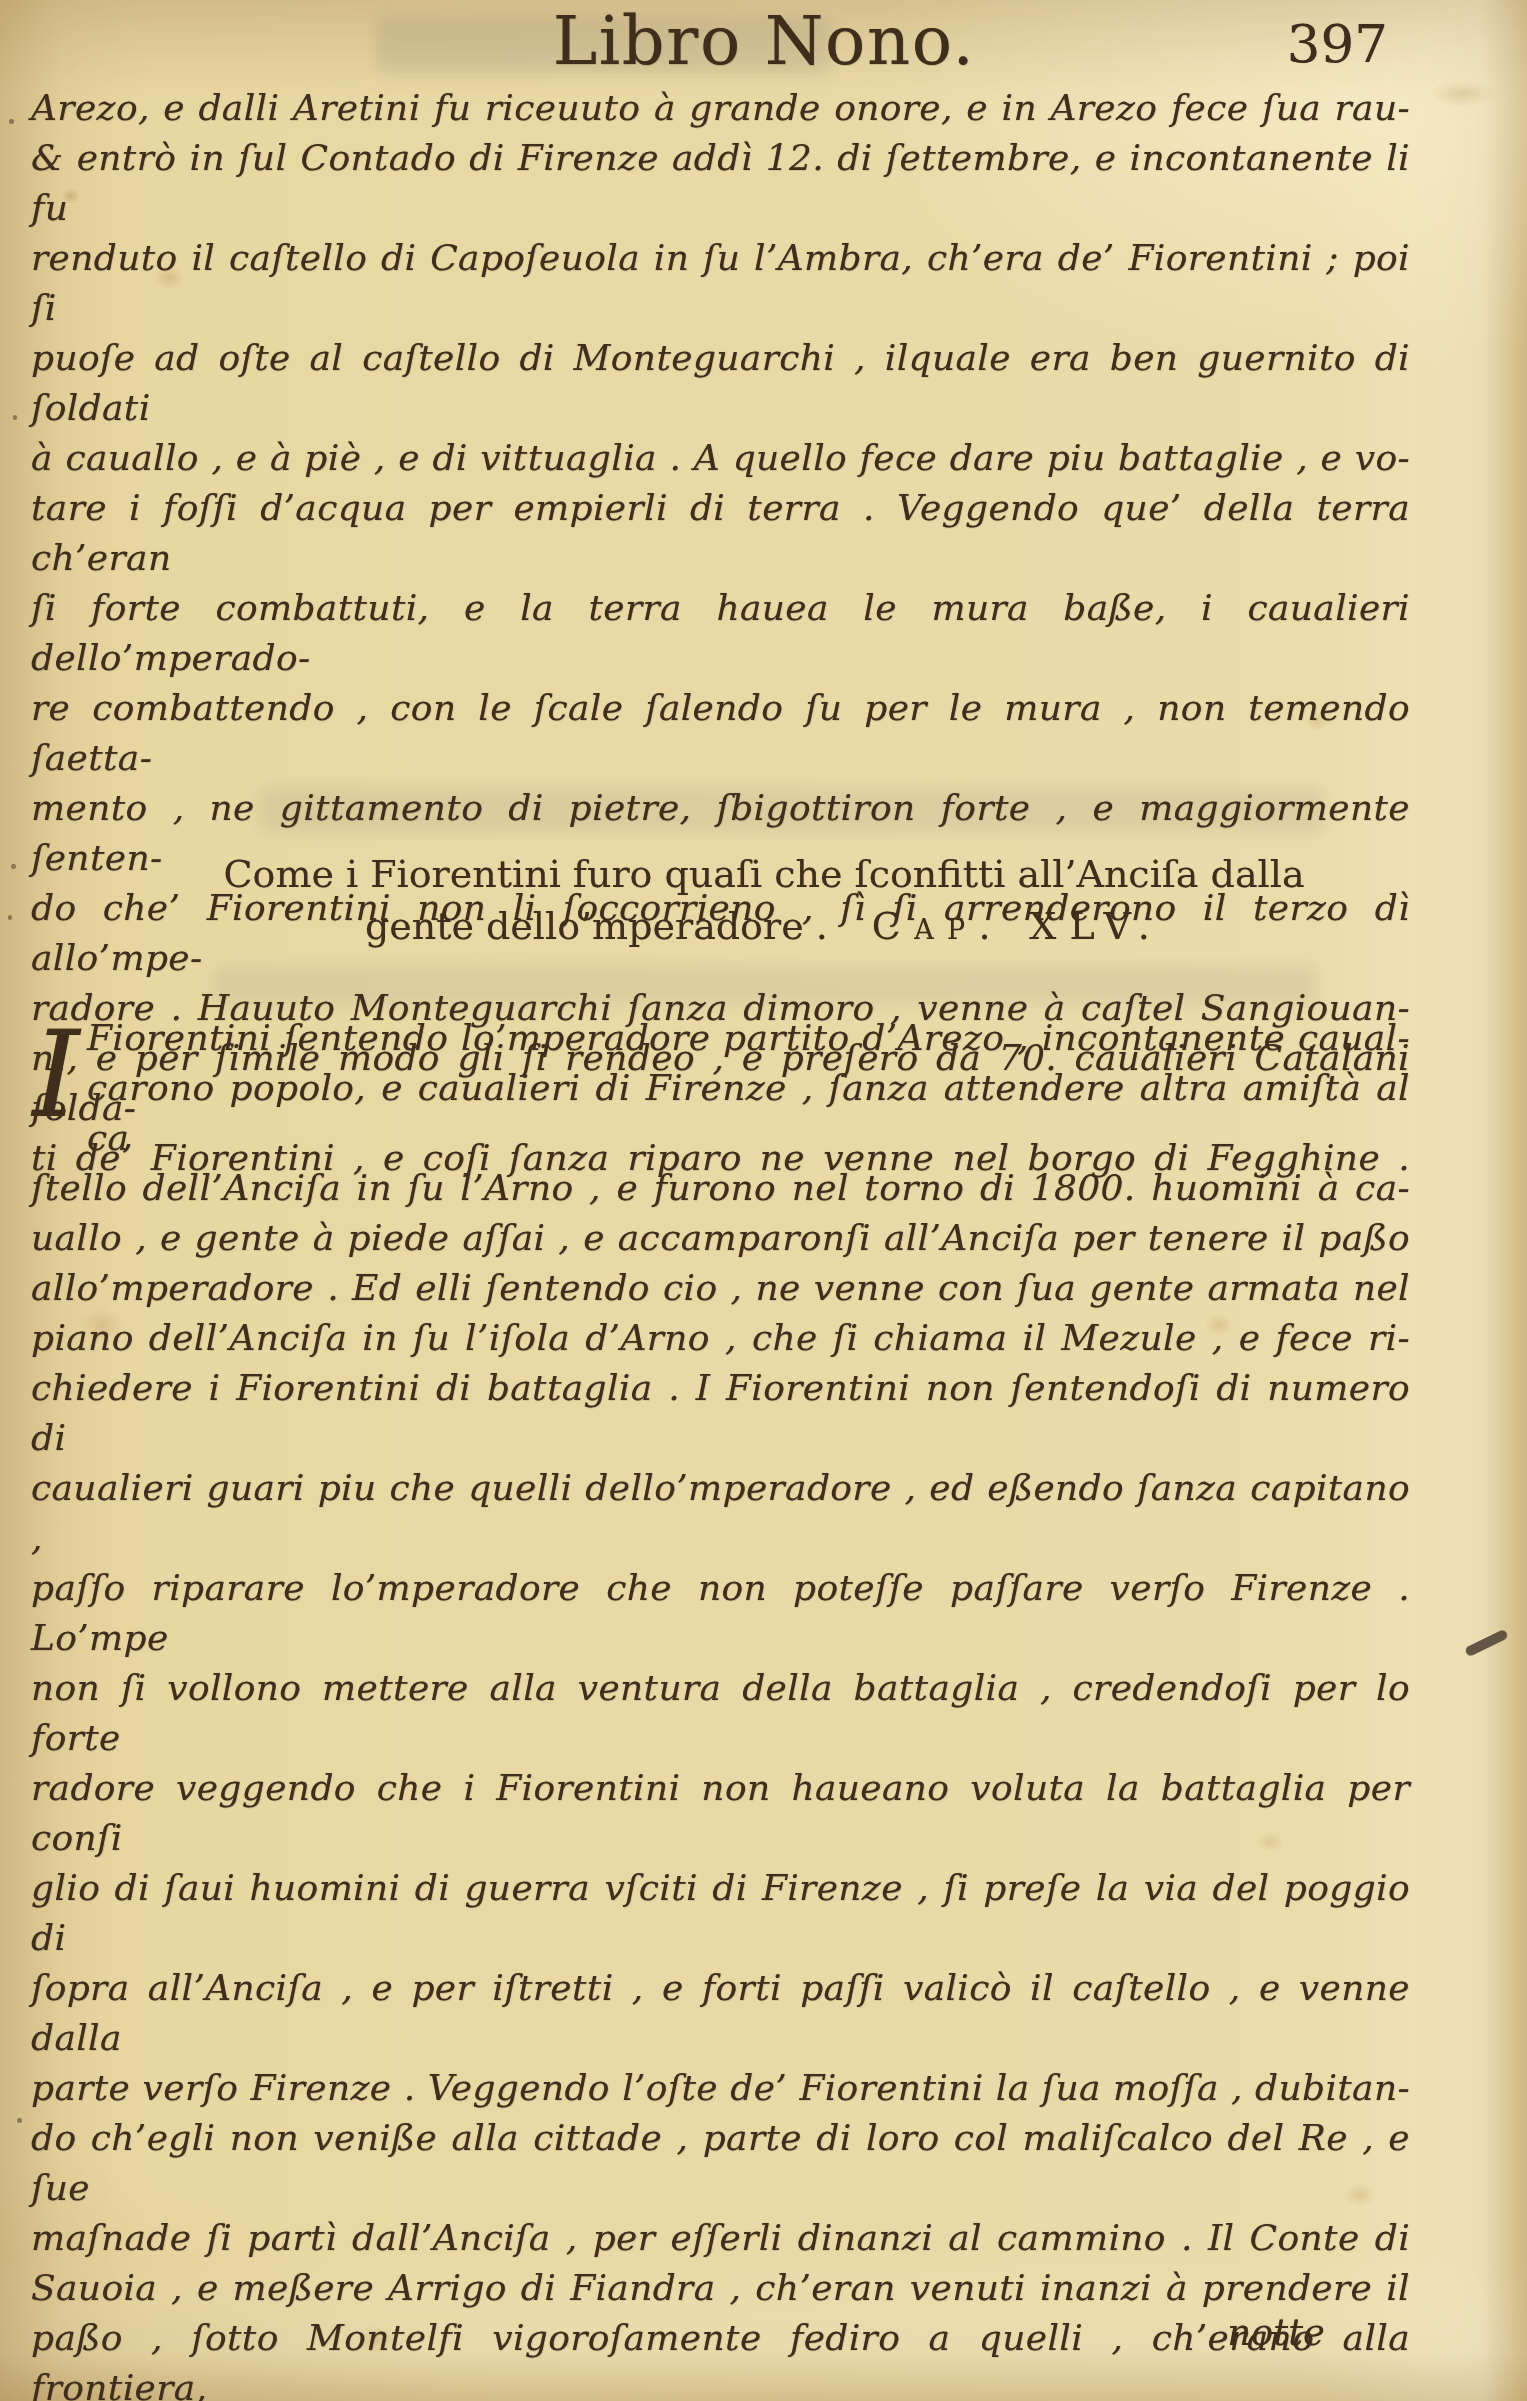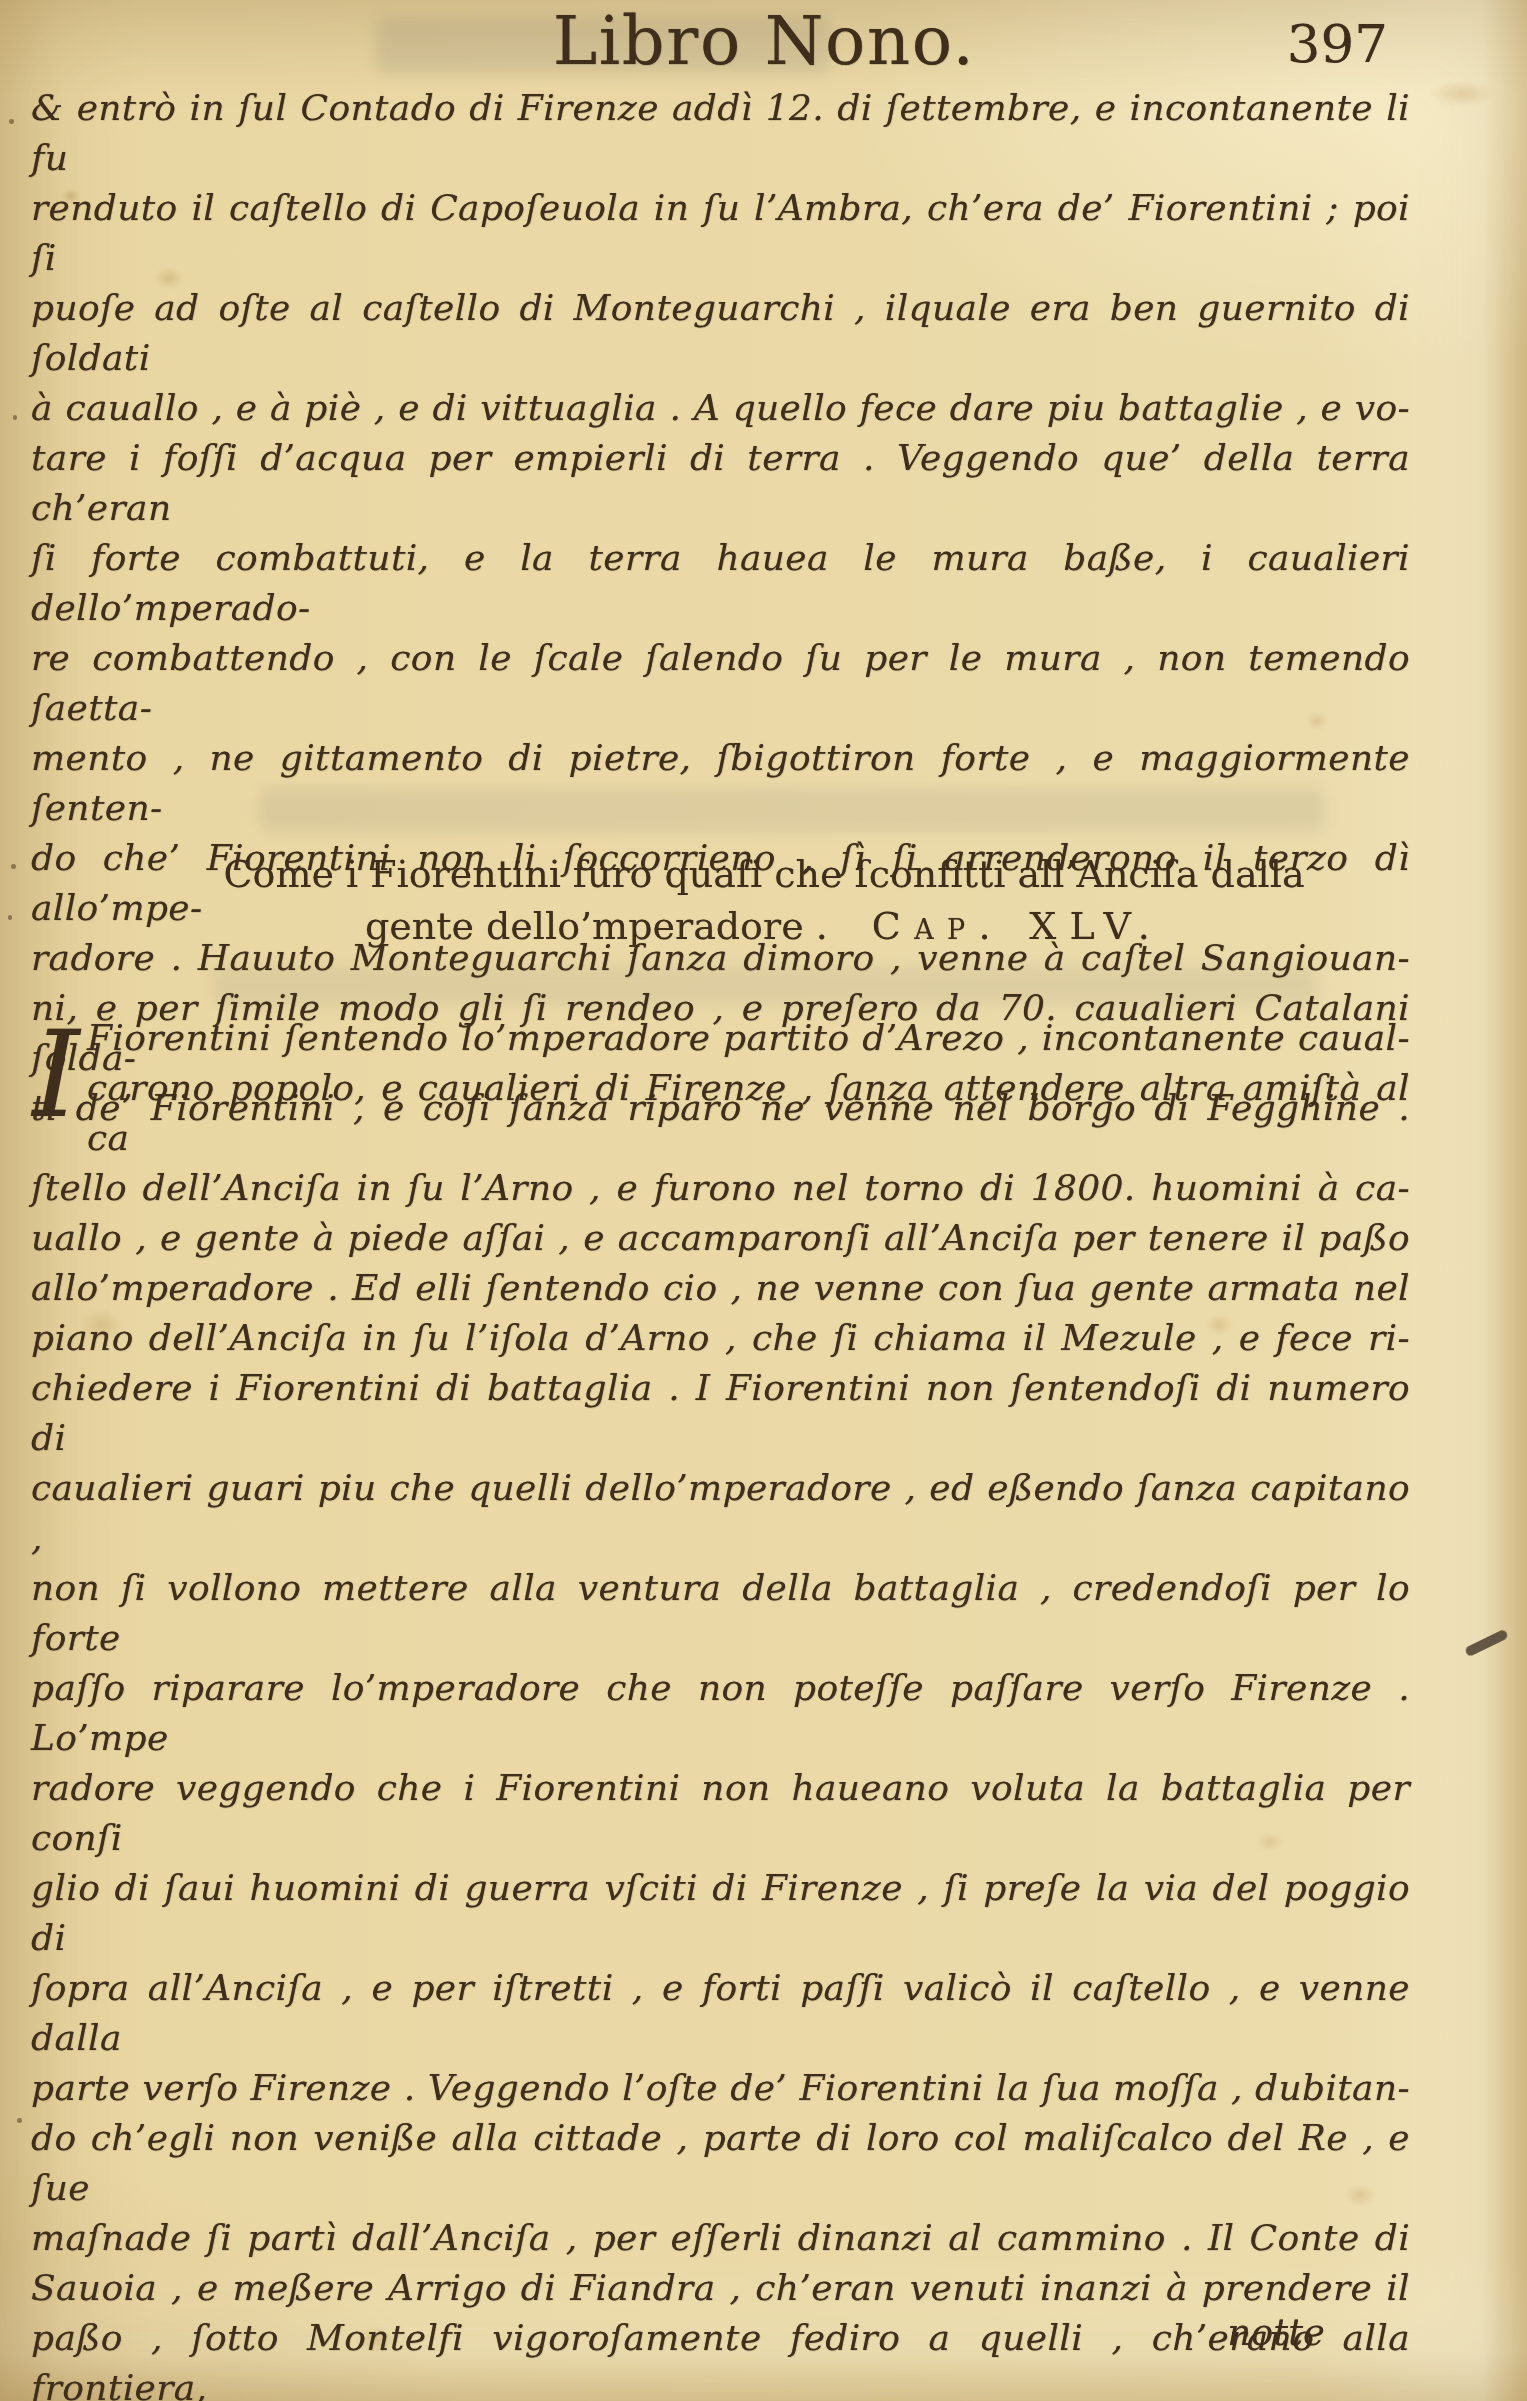--- a/index.html
+++ b/index.html
@@ -107,20 +107,21 @@
 
   <div class="ink-mark"></div>
 
   <div class="running-header">
     <div class="book-title">Libro Nono.</div>
     <div class="page-number">397</div>
   </div>
 
   <div class="body-block para1">
     <div>
+        <div class="text-line">Arezo, e dalli Aretini fu riceuuto à grande onore, e in Arezo fece ſua rau-</div>
         <div class="text-line">&amp; entrò in ſul Contado di Firenze addì 12. di ſettembre, e incontanente li fu</div>
         <div class="text-line">renduto il caſtello di Capoſeuola in ſu l’Ambra, ch’era de’ Fiorentini ; poi ſi</div>
         <div class="text-line">puoſe ad oſte al caſtello di Monteguarchi , ilquale era ben guernito di ſoldati</div>
         <div class="text-line">à cauallo , e à piè , e di vittuaglia .  A quello fece dare piu battaglie , e vo-</div>
         <div class="text-line">tare i foſſi d’acqua per empierli di terra .  Veggendo que’ della terra ch’eran</div>
         <div class="text-line">ſi forte combattuti, e la terra hauea le mura baße, i caualieri dello’mperado-</div>
         <div class="text-line">re combattendo , con le ſcale ſalendo ſu per le mura , non temendo ſaetta-</div>
         <div class="text-line">mento , ne gittamento di pietre, ſbigottiron forte , e maggiormente ſenten-</div>
         <div class="text-line">do che’ Fiorentini non li ſoccorrieno , ſì ſi arrenderono il terzo dì allo’mpe-</div>
         <div class="text-line">radore .  Hauuto Monteguarchi ſanza dimoro , venne à caſtel Sangiouan-</div>
@@ -140,22 +141,22 @@
     <div class="drop-cap">I</div>
     <div class="para2-lines">
         <div class="text-line">Fiorentini ſentendo lo’mperadore partito d’Arezo , incontanente caual-</div>
         <div class="text-line">carono popolo, e caualieri di Firenze , ſanza attendere altra amiſtà al ca</div>
         <div class="text-line">ſtello dell’Anciſa in ſu l’Arno , e furono nel torno di 1800. huomini à ca-</div>
         <div class="text-line">uallo , e gente à piede aſſai , e accamparonſi all’Anciſa per tenere il paßo</div>
         <div class="text-line">allo’mperadore .  Ed elli ſentendo cio , ne venne con ſua gente armata nel</div>
         <div class="text-line">piano dell’Anciſa in ſu l’iſola d’Arno , che ſi chiama il Mezule , e fece ri-</div>
         <div class="text-line">chiedere i Fiorentini di battaglia .  I Fiorentini non ſentendoſi di numero di</div>
         <div class="text-line">caualieri guari piu che quelli dello’mperadore , ed eßendo ſanza capitano ,</div>
+        <div class="text-line">paſſo riparare lo’mperadore che non poteſſe paſſare verſo Firenze . Lo’mpe</div>
         <div class="text-line">non ſi vollono mettere alla ventura della battaglia , credendoſi per lo forte</div>
-        <div class="text-line">paſſo riparare lo’mperadore che non poteſſe paſſare verſo Firenze . Lo’mpe</div>
         <div class="text-line">radore veggendo che i Fiorentini non haueano voluta la battaglia per conſi</div>
         <div class="text-line">glio di ſaui huomini di guerra vſciti di Firenze , ſi preſe la via del poggio di</div>
         <div class="text-line">ſopra all’Anciſa , e per iſtretti , e forti paſſi valicò il caſtello , e venne dalla</div>
         <div class="text-line">parte verſo Firenze .  Veggendo l’oſte de’ Fiorentini la ſua moſſa , dubitan-</div>
         <div class="text-line">do ch’egli non veniße alla cittade , parte di loro col maliſcalco del Re , e ſue</div>
         <div class="text-line">maſnade ſi partì dall’Anciſa , per eſſerli dinanzi al cammino .  Il Conte di</div>
         <div class="text-line">Sauoia , e meßere Arrigo di Fiandra , ch’eran venuti inanzi à prendere il</div>
         <div class="text-line">paßo , ſotto Montelfi vigoroſamente fediro a quelli , ch’erano alla frontiera,</div>
       </div>
   </div>

